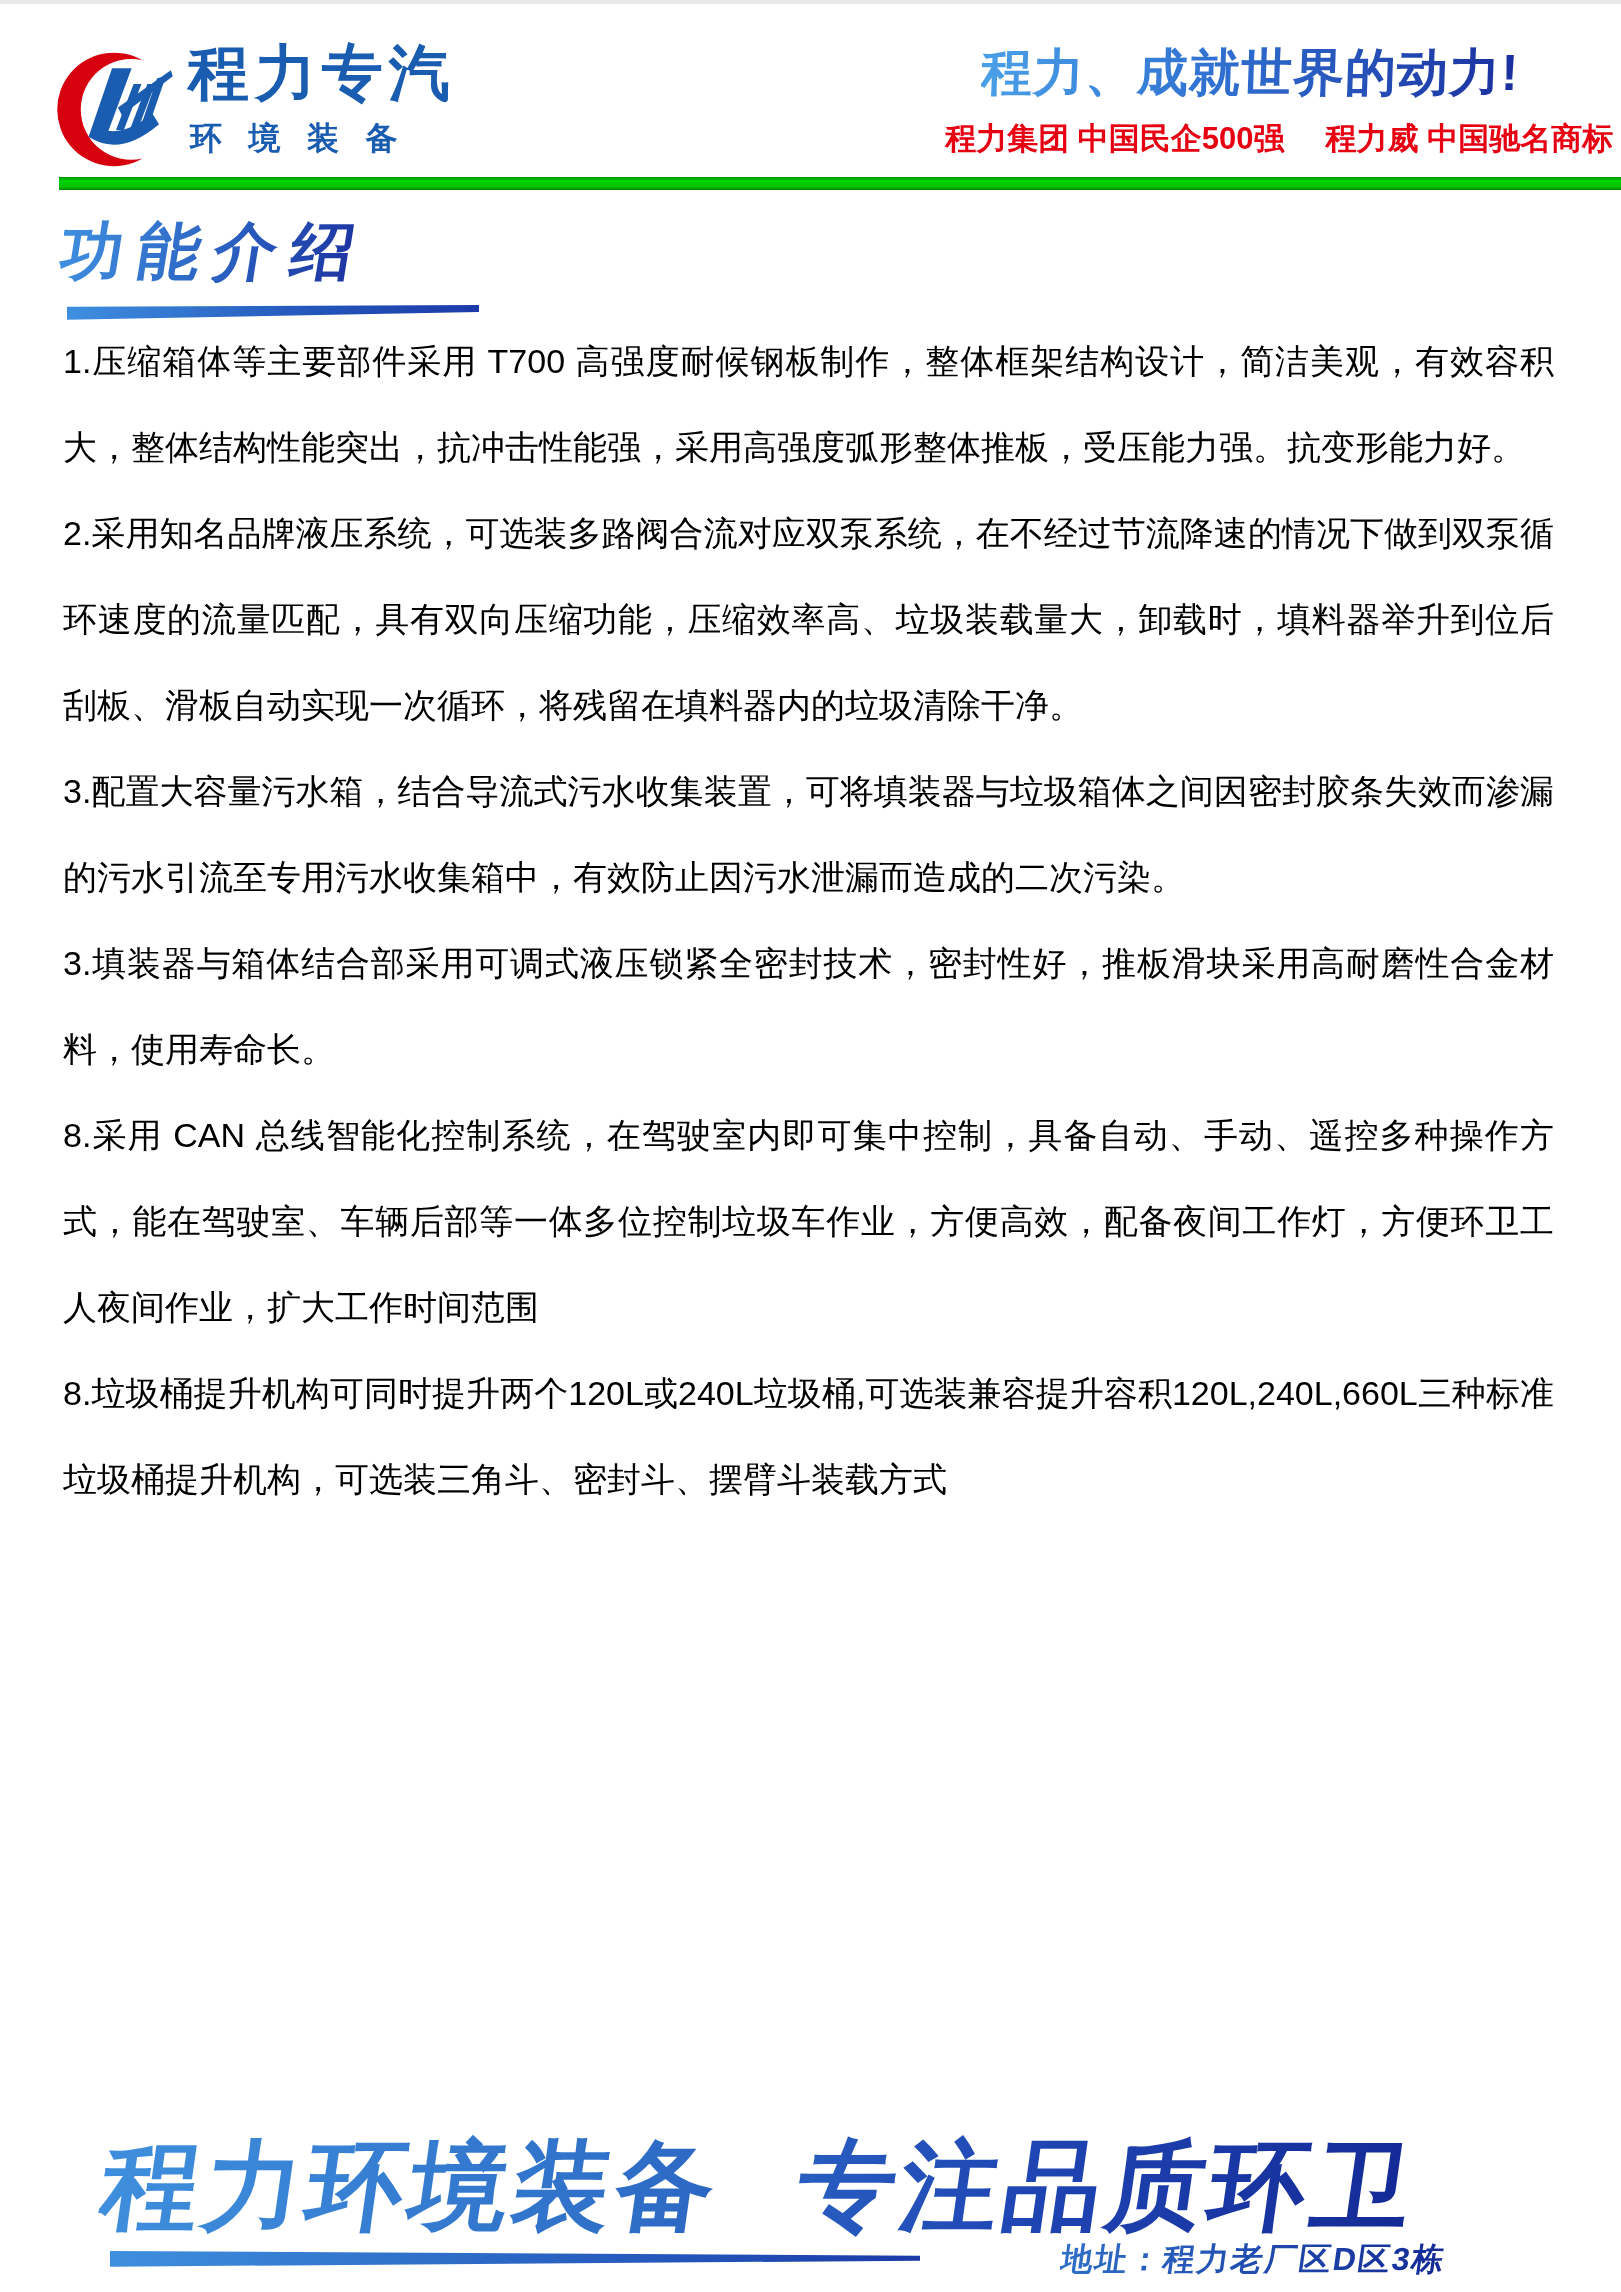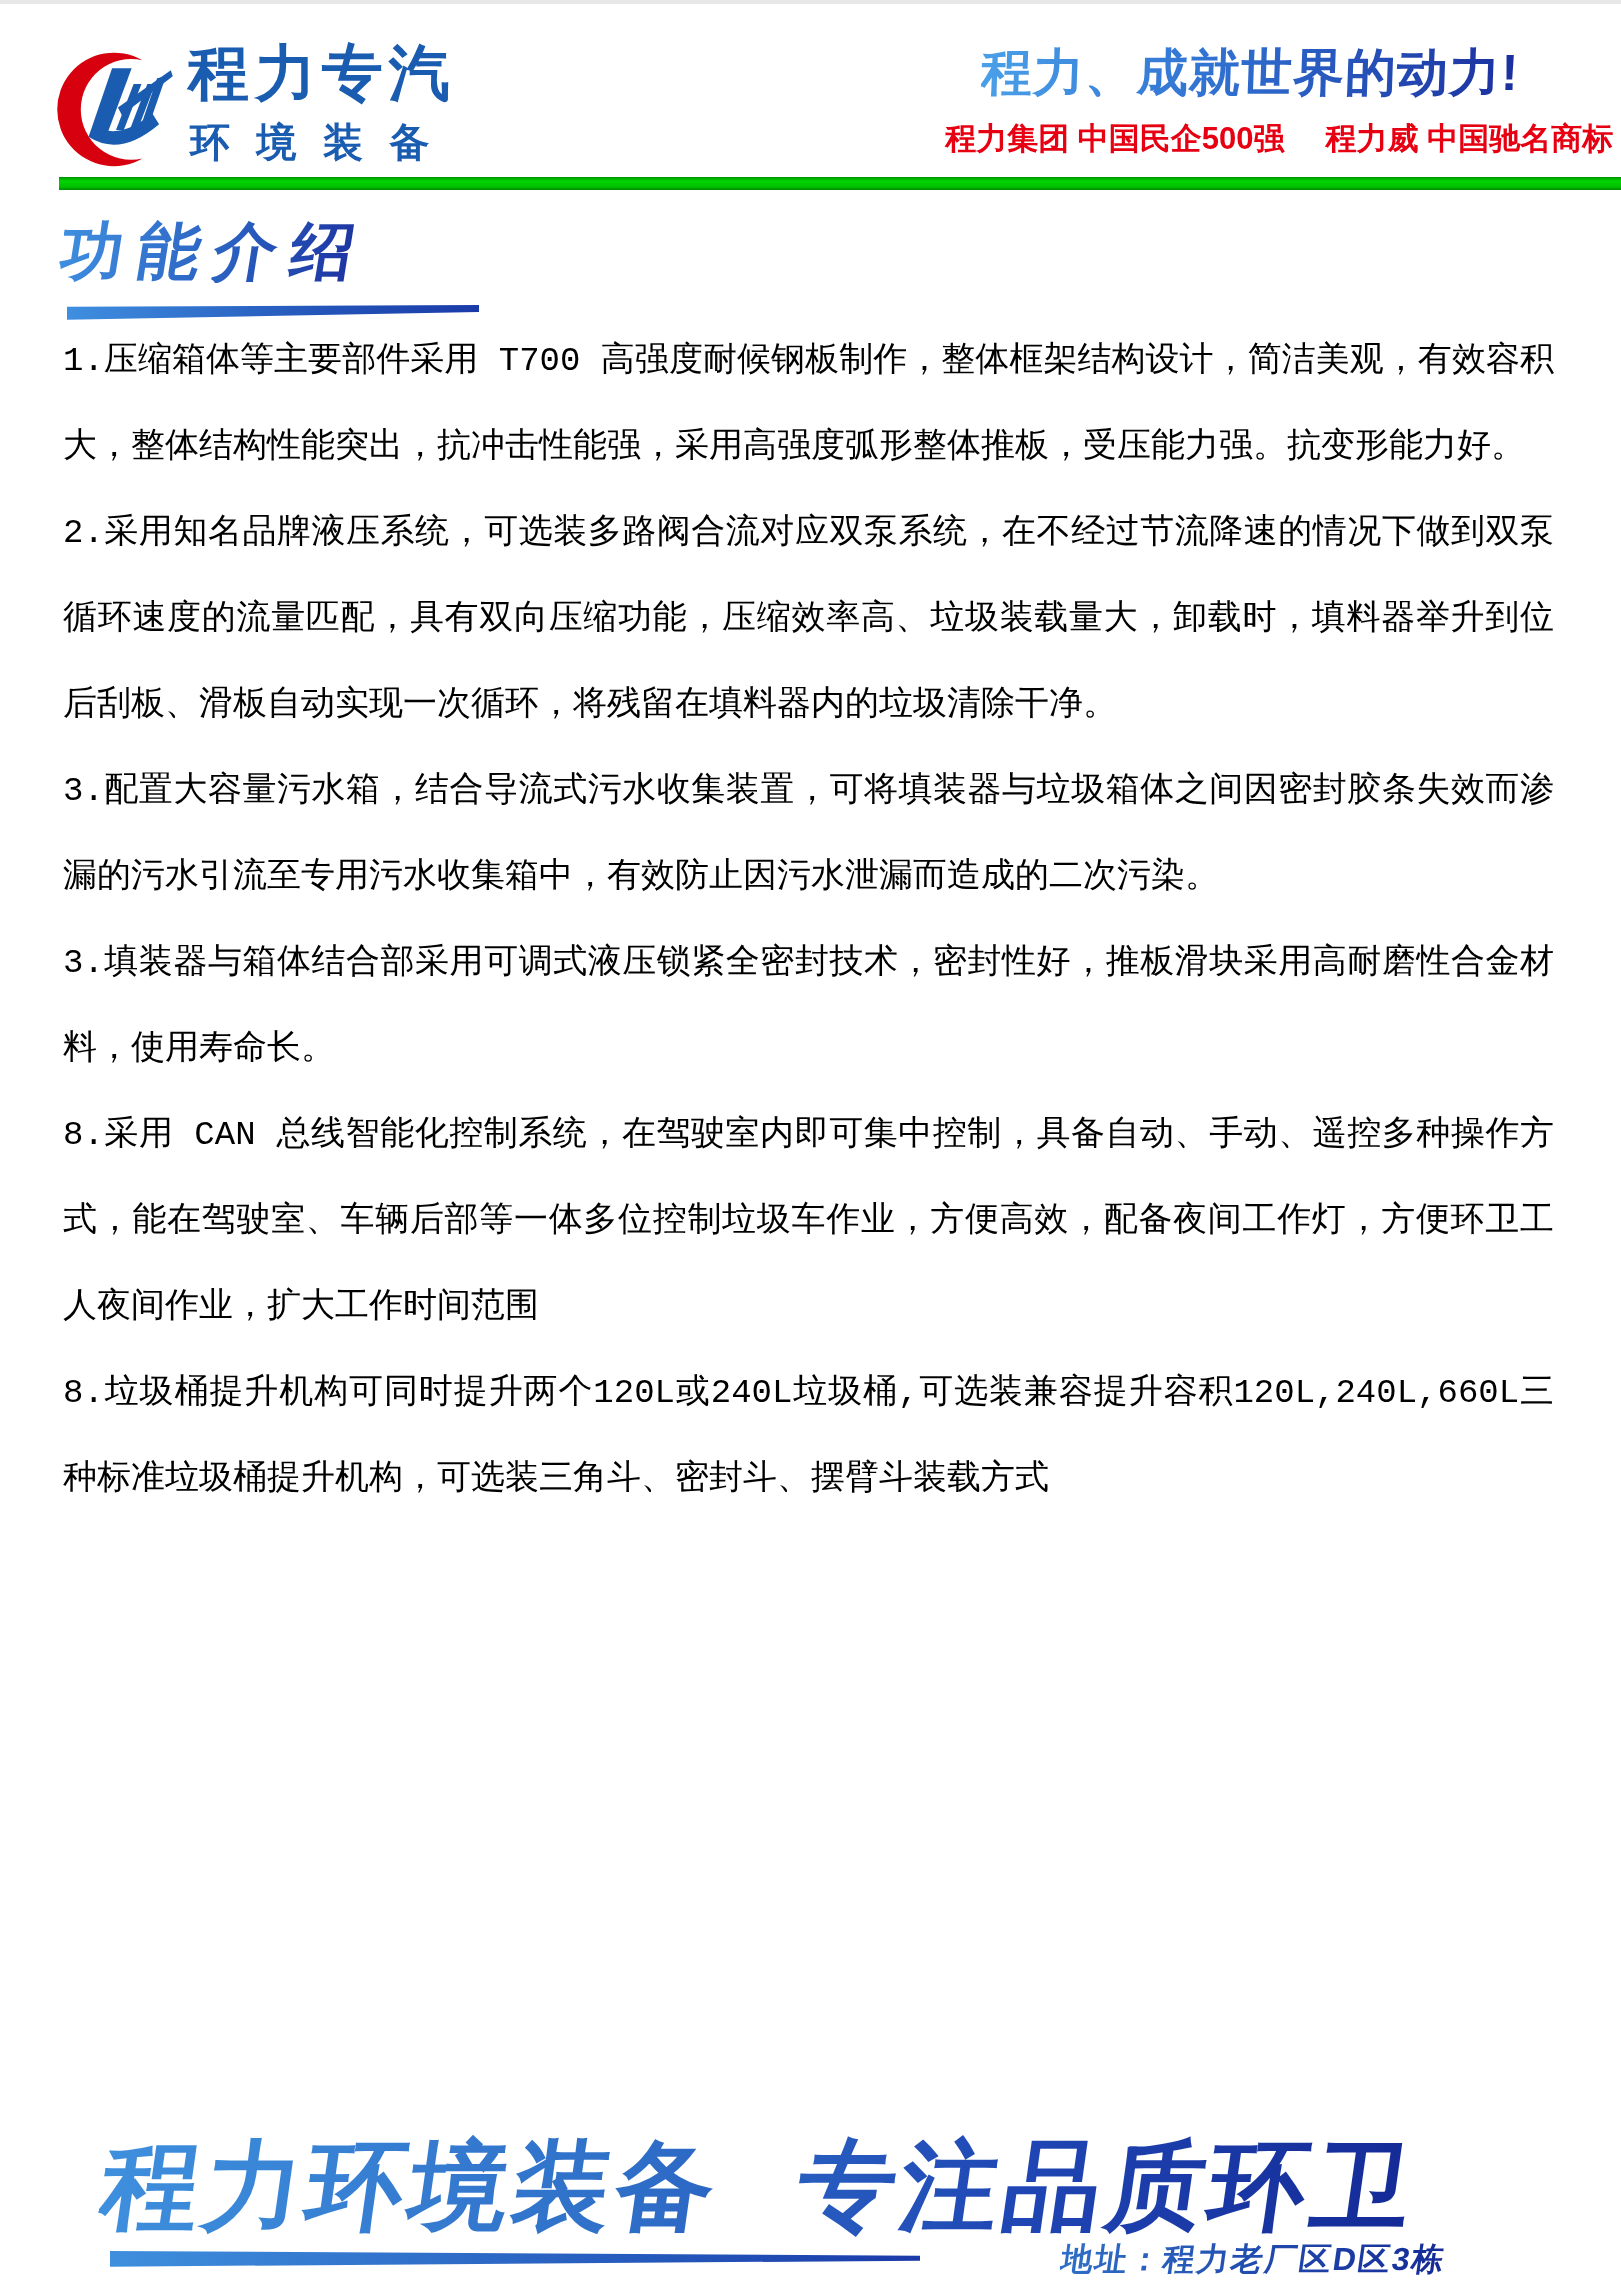--- a/index.html
+++ b/index.html
@@ -14,21 +14,21 @@
   }
 
   
   .logo-mark{position:absolute;left:55px;top:35px;width:122px;height:137px;}
   .brand-name{
     position:absolute;left:188px;top:39px;
     font-size:61px;font-weight:900;color:#1a5cb0;letter-spacing:5.9px;line-height:1;
   }
   .brand-sub{
     position:absolute;left:190px;top:118px;
-    font-size:40px;font-weight:900;color:#1a5cb0;letter-spacing:26.5px;line-height:1;
+    font-size:32px;font-weight:900;color:#1a5cb0;letter-spacing:26.5px;line-height:1;
   }
   .slogan-wrap{position:absolute;top:43px;right:102px;transform:skewX(-2deg);}
   .slogan{
     font-size:51px;font-weight:900;line-height:1;letter-spacing:1px;
     background:linear-gradient(90deg,#4aa0e8 0%,#2f6fd0 45%,#1b2f9e 100%);
     -webkit-background-clip:text;background-clip:text;color:transparent;
   }
   .credentials{
     position:absolute;top:119px;right:7.8px;
     font-size:31px;font-weight:800;color:#e60012;line-height:1;white-space:nowrap;
@@ -49,21 +49,21 @@
   .title-underline{
     position:absolute;left:67px;top:301px;width:412px;height:14.7px;
     background:linear-gradient(90deg,#3f8fe0 0%,#2456ba 60%,#1b3aa8 100%);
     clip-path:polygon(0 12%,100% 0%,100% 48%,0 100%);
   }
 
   
   .body-text{position:absolute;left:63px;right:67px;top:314px;}
   .body-text p{
     margin:0;padding:0;
-    font-family:Liberation Mono, monospace;
+    font-family:Liberation Sans, sans-serif;
     font-size:34px;color:#000;line-height:86px;
     text-align:justify;text-justify:inter-character;
   }
 
   
   .tagline-wrap{position:absolute;left:102px;top:2133px;transform:skewX(-8deg);white-space:nowrap;}
   .tagline{
     font-size:98px;font-weight:900;letter-spacing:4.9px;word-spacing:47px;line-height:1;
     background:linear-gradient(90deg,#3e8fdd 0%,#2f6fc8 40%,#1f46b4 70%,#142a96 100%);
     -webkit-background-clip:text;background-clip:text;color:transparent;

